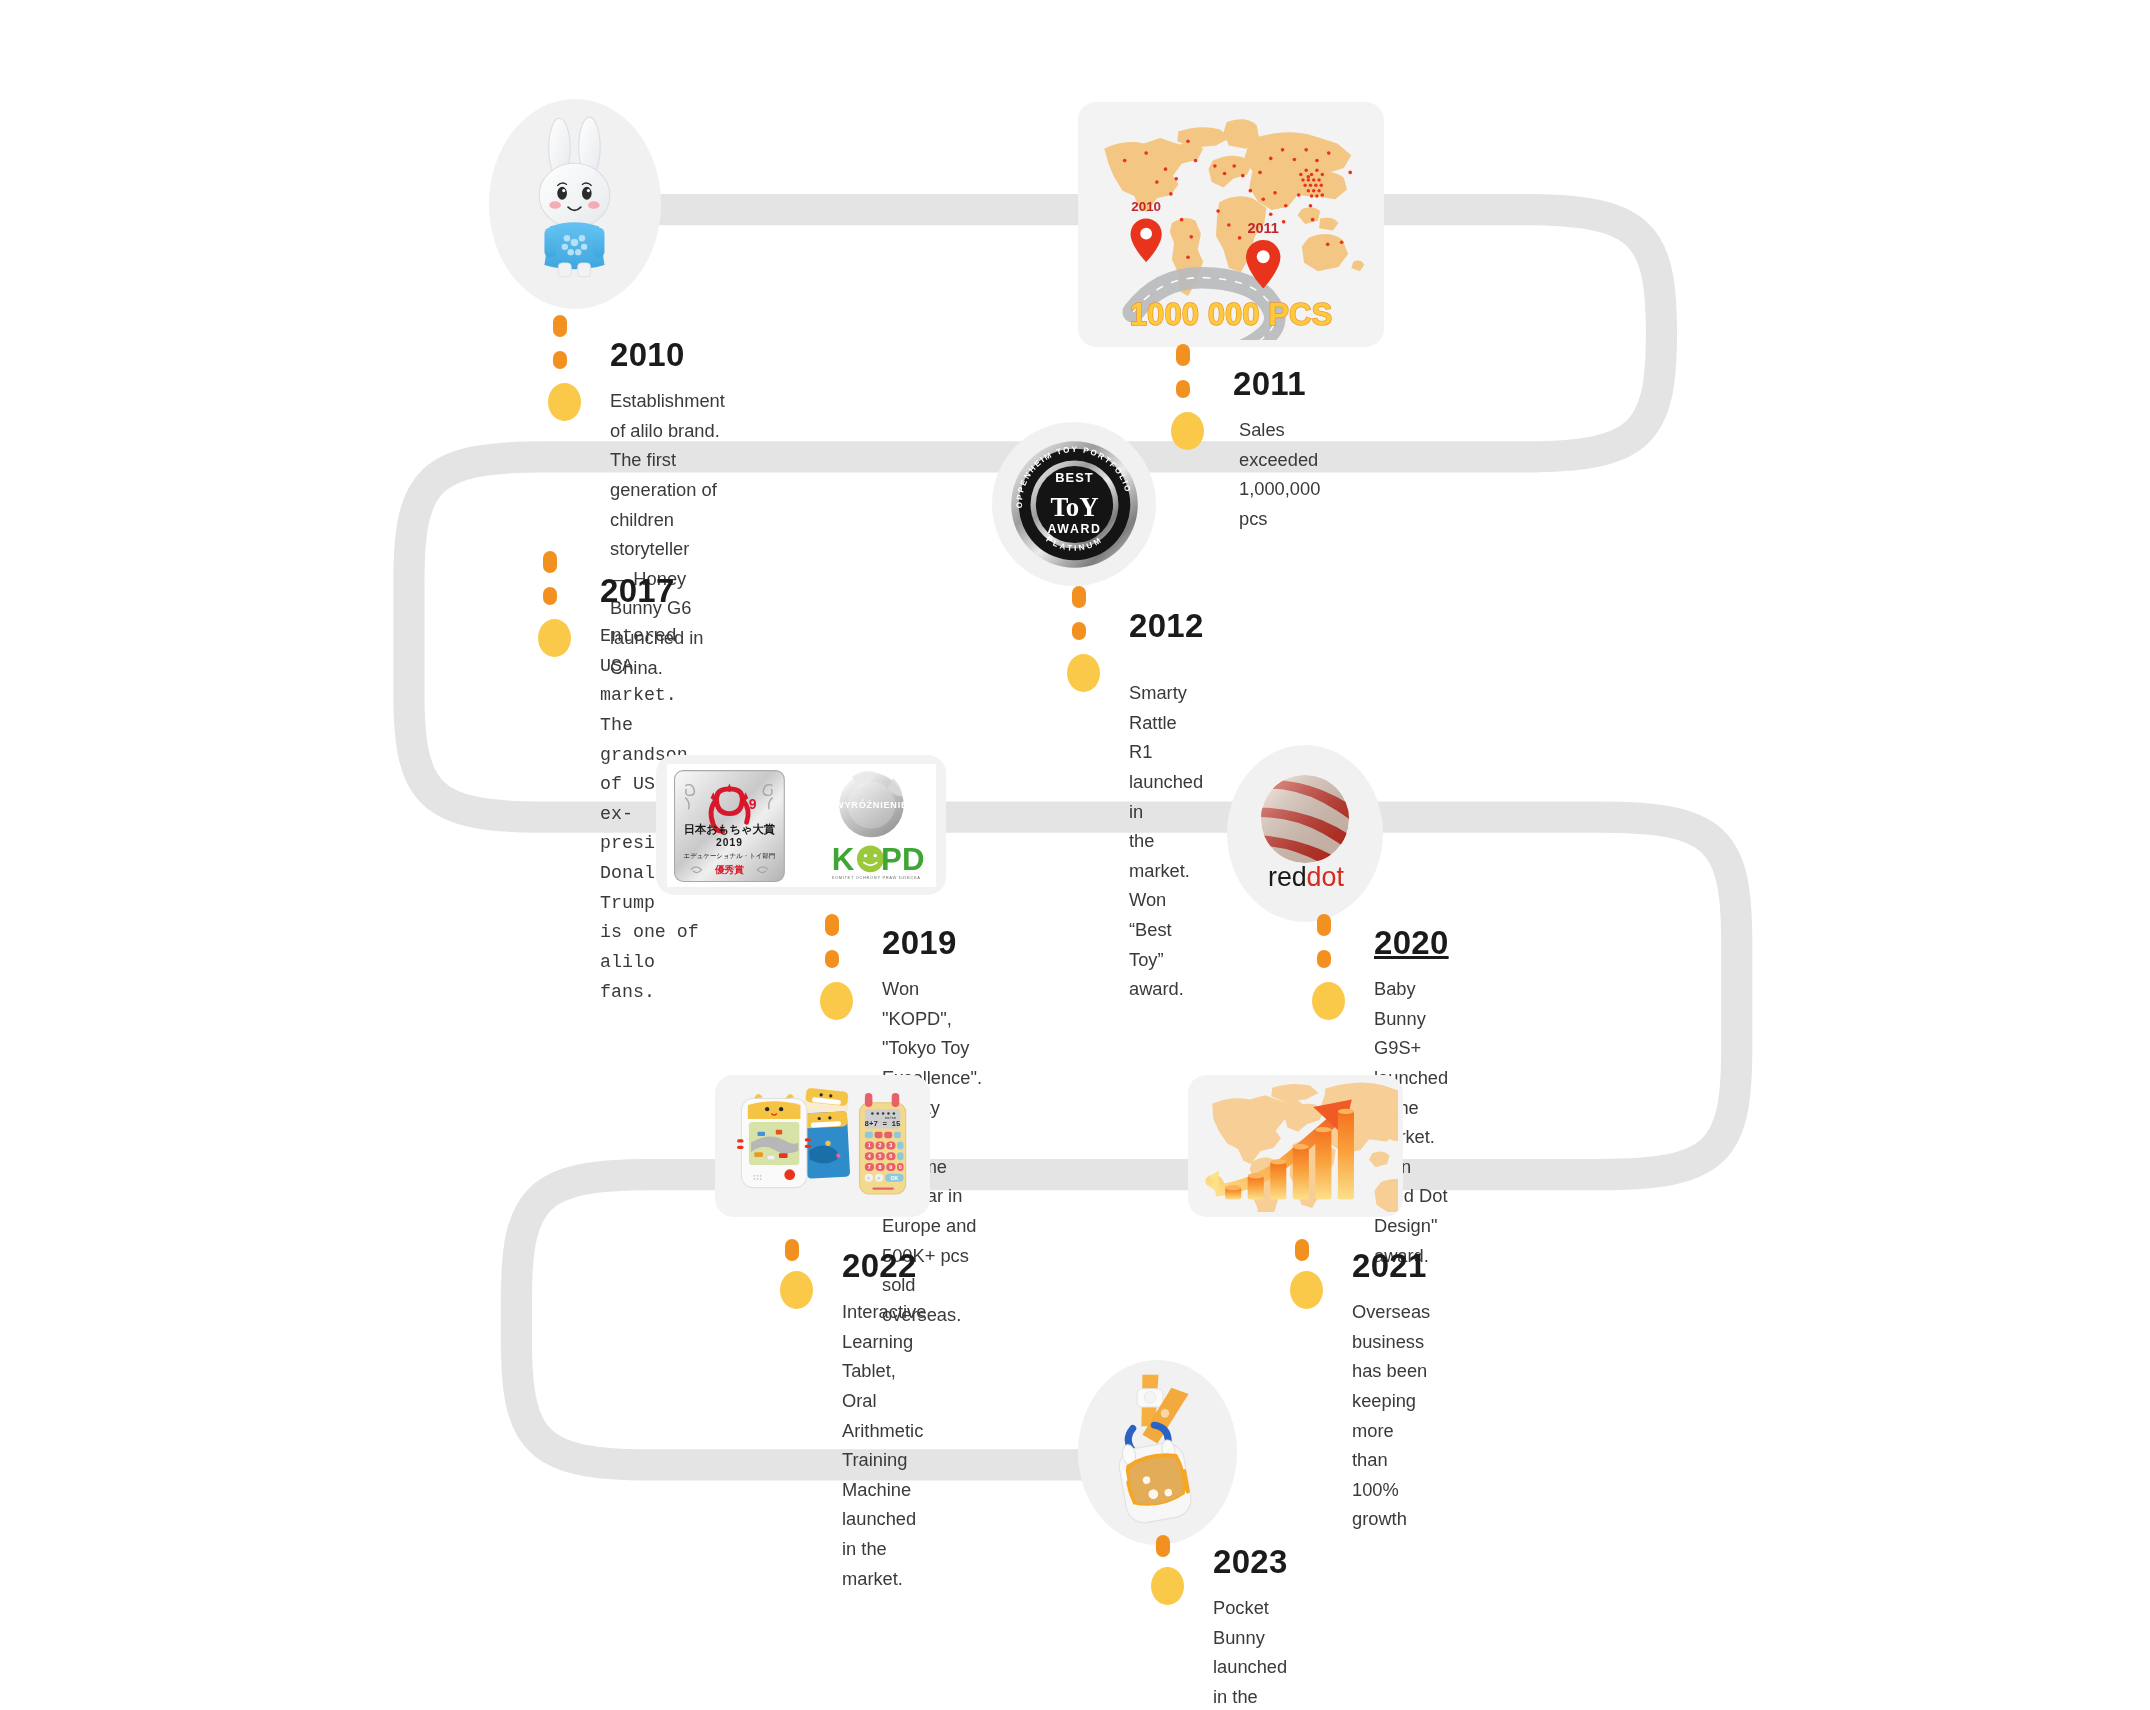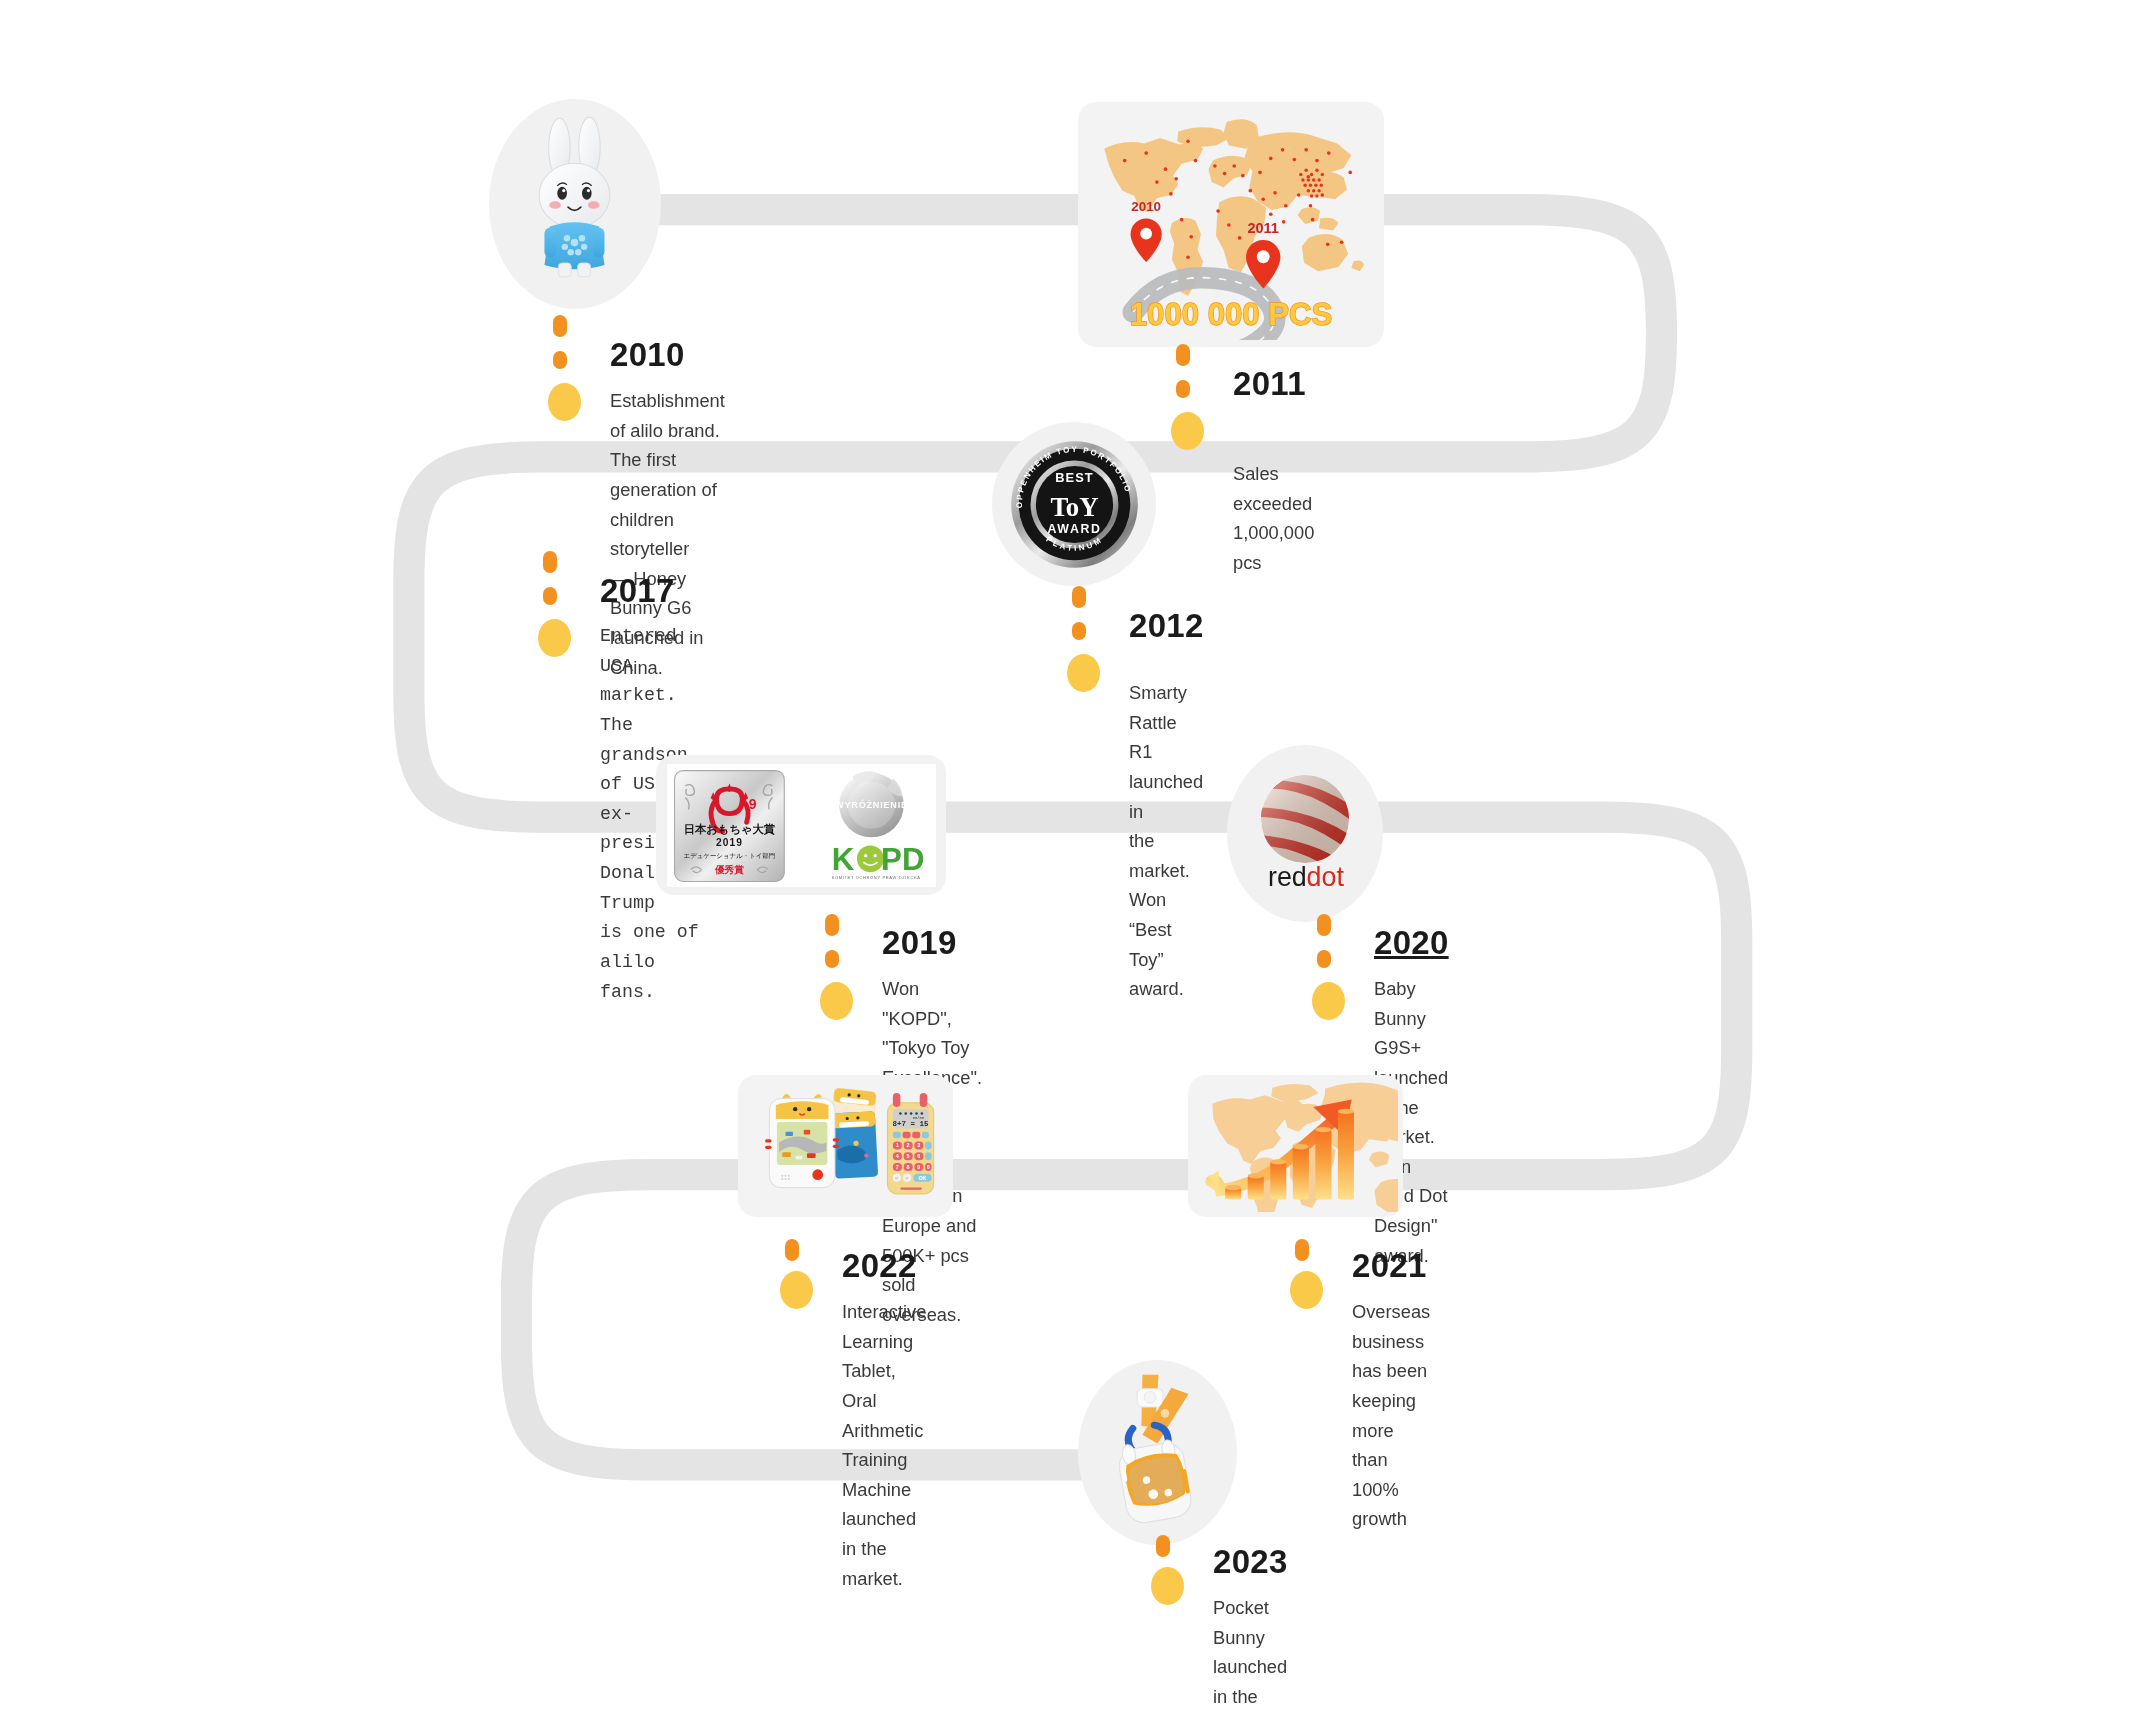--- a/index.html
+++ b/index.html
@@ -260,21 +260,21 @@
     </svg>
   </div>
 
   <div class="milestone" style="left:1171px;top:344px;">
     <div class="stem">
       <div class="dash"></div>
       <div class="dash d2"></div>
       <div class="bigdot"></div>
     </div>
     <div class="year" style="left:62px;top:22.6px;">2011</div>
-    <div class="desc" style="left:62px;top:71px;margin-top:44px;">Sales exceeded
+    <div class="desc" style="left:68px;top:71px;">Sales exceeded
 1,000,000 pcs</div>
   </div>
 
   <div class="bubble" style="left:992px;top:422px;width:164px;height:164px;">
     <svg class="media" width="133" height="133" viewBox="0 0 248 248">
       <defs>
         <linearGradient id="silverRing" x1="0" y1="0" x2="1" y2="1">
           <stop offset="0" stop-color="#fdfdfd"></stop>
             <stop offset=".35" stop-color="#9c9c9c"></stop>
           <stop offset=".55" stop-color="#eaeaea"></stop>
@@ -439,21 +439,21 @@
       <div class="dash"></div>
       <div class="dash d2"></div>
       <div class="bigdot"></div>
     </div>
     <div class="year" style="left:62px;top:12px;text-decoration:underline;">2020</div>
     <div class="desc" style="left:62px;top:60px;">Baby Bunny G9S+ launched in  the
 market. Won "Red Dot Design"
 award.</div>
   </div>
 
-  <div class="card" style="left:738px;top:1075px;width:215px;height:142px;justify-content:flex-end;">
+  <div class="card" style="left:715px;top:1075px;width:215px;height:142px;">
     <svg class="media" width="204" height="132" viewBox="0 0 380 245">
       <rect x="0" y="0" width="380" height="245" fill="#F3F3F3"></rect>
 
       <g transform="rotate(6 190 110)">
         <rect x="150" y="18" width="78" height="112" rx="8" fill="#FBEBD0" stroke="#EED9B4"></rect>
         <rect x="150" y="18" width="78" height="26" rx="8" fill="#F6C445"></rect>
         <circle cx="178" cy="28" r="3" fill="#2b2b2b"></circle>
           <circle cx="196" cy="28" r="3" fill="#2b2b2b"></circle>
         <rect x="162" y="34" width="54" height="9" rx="4" fill="#ffffff"></rect>
         <rect x="160" y="60" width="58" height="46" rx="4" fill="#DCEAF5"></rect>

